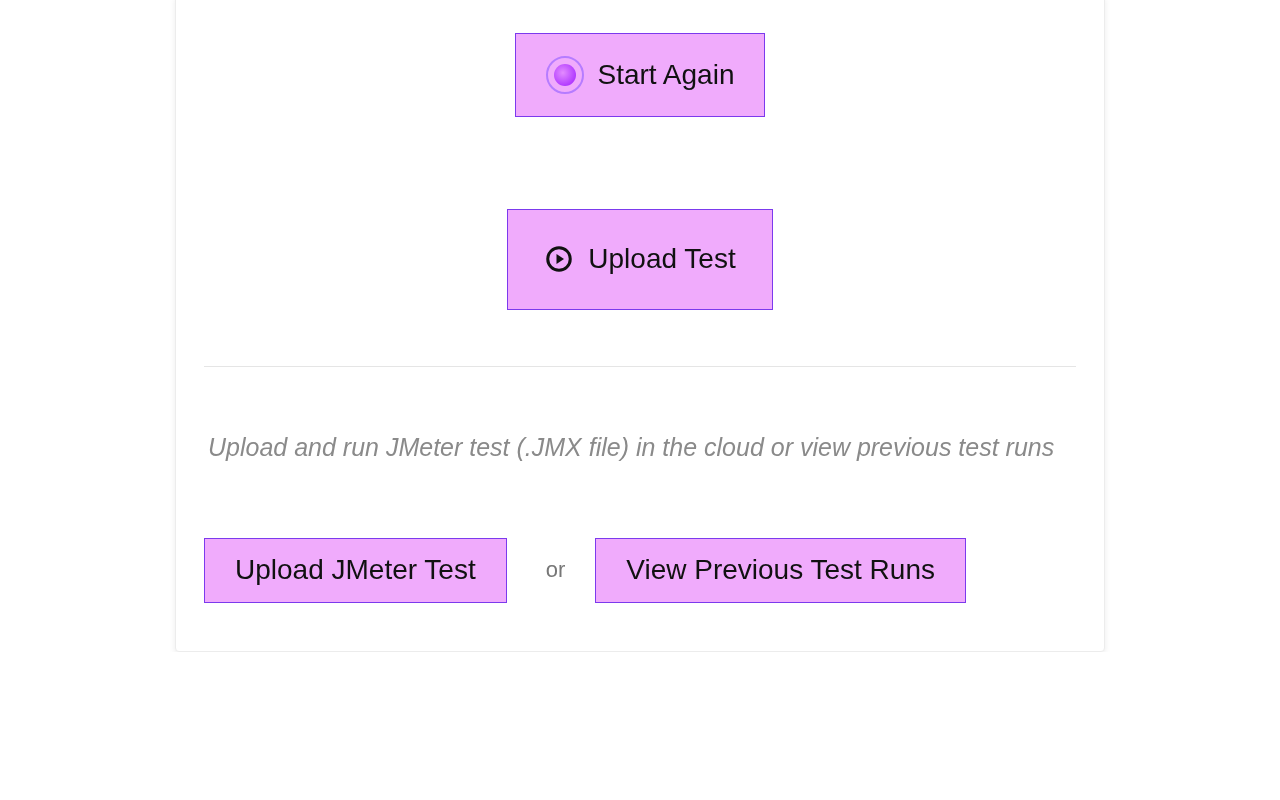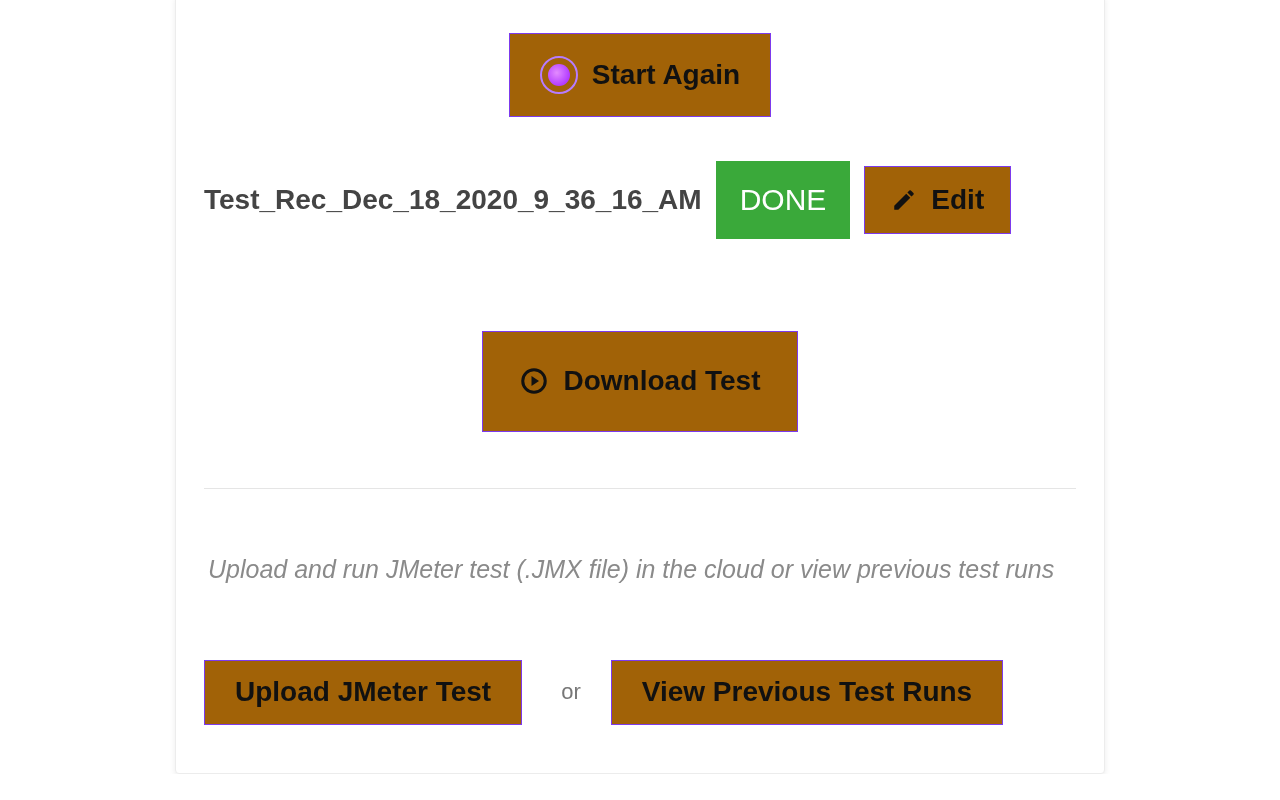--- a/index.html
+++ b/index.html
@@ -15,28 +15,28 @@
       background: #fff;
       border: 1px solid #ececec;
       border-radius: 4px;
       box-shadow: 0 2px 6px rgba(0,0,0,0.08);
       padding: 36px 28px 48px 28px;
       margin-top: -4px;
     }
     .row-center { display:flex; justify-content:center; }
     .btn-outline {
       border: 1px solid #7c3aed;
-      background: #a16207;
+      background: #f0abfc;
       color: #111;
       display: inline-flex;
       align-items: center;
       gap: 14px;
       cursor: pointer;
       font-size: 28px;
-      font-weight: 700;
+      font-weight: 400;
       padding: 22px 30px;
       line-height: 1.1;
     }
     .btn-green {
       background: #3aa93a;
       color: #fff;
       font-size: 30px;
       font-weight: 400;
       padding: 22px 24px;
       border: none;
@@ -108,42 +108,30 @@
 
   <div class="row-center">
     <button class="btn-outline">
       <span class="radio-dot">
           <span class="radio-dot-inner"></span>
         </span>
       <span>Start Again</span>
     </button>
   </div>
 
-  <div class="name-row">
-    <span class="test-name">Test_Rec_Dec_18_2020_9_36_16_AM</span>
-    <span class="btn-green">DONE</span>
-    <button class="btn-outline edit-btn">
-      <span class="icon">
-        <svg viewBox="0 0 24 24" fill="#111">
-            <path d="M3 17.25V21h3.75L17.81 9.94l-3.75-3.75L3 17.25zM20.71 7.04a1 1 0 0 0 0-1.41l-2.34-2.34a1 1 0 0 0-1.41 0l-1.83 1.83 3.75 3.75 1.83-1.83z"></path>
-          </svg>
-      </span>
-      <span>Edit</span>
-    </button>
-  </div>
 
   <div class="actions-row">
     <button class="btn-outline">
       <span class="icon big">
         <svg viewBox="0 0 24 24" fill="none" stroke="#111" stroke-width="2.4">
             <circle cx="12" cy="12" r="9"></circle>
             <path d="M10 8l6 4-6 4V8z" fill="#111" stroke="none"></path>
           </svg>
       </span>
-      <span>Download Test</span>
+      <span>Upload Test</span>
     </button>
   </div>
 
   <hr class="divider">
 
   <p class="help-text">Upload and run JMeter test (.JMX file) in the cloud or view previous test runs</p>
 
   <div class="footer-row">
     <button class="btn-outline">
       <span>Upload JMeter Test</span>

